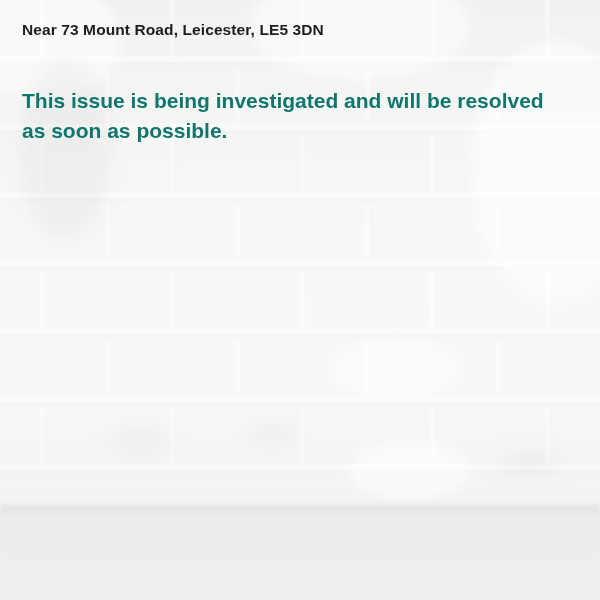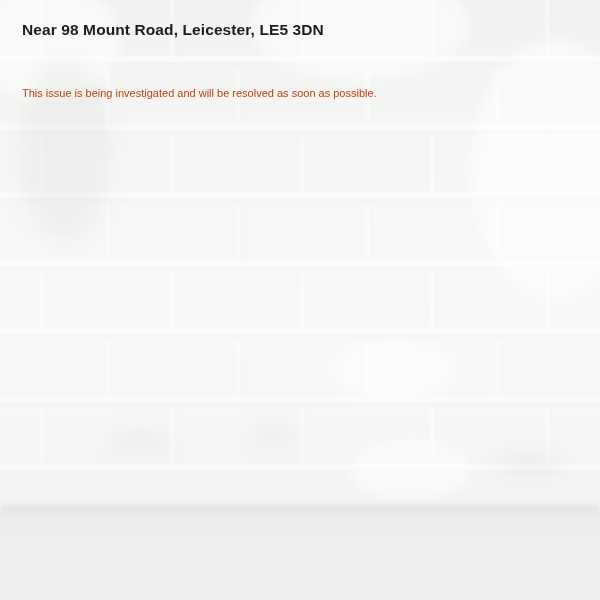--- a/index.html
+++ b/index.html
@@ -117,25 +117,26 @@
     font-weight: bold;
     color: #1d1d1b;
     letter-spacing: .1px;
     margin: 0 0 0 0;
     line-height: 1.3;
   }
   .body-block {
     margin-top: 46px;
   }
   .para {
-    font-size: 11px;
-    color: #c2410c;
+    font-size: 21px;
+    color: #0f766e;
     line-height: 1.42;
     margin: 0 0 22px 0;
     max-width: 548px;
+    font-weight: bold;
   }
   .para:last-child { margin-bottom: 0; }
 </style>
 </head>
 <body>
 
 <div class="report-card">
 
   <div class="photo-layer">
     <div class="photo-base"></div>
@@ -194,20 +195,20 @@
     <div class="dark-smudge" style="left:500px; top:452px; width:60px; height:24px;"></div>
     <div class="dark-smudge" style="left:20px;  top:60px;  width:90px; height:180px;"></div>
 
     <div class="kerb"></div>
     <div class="ground"></div>
 
     <div class="veil"></div>
   </div>
 
   <div class="content">
-    <div class="heading">Near 98 Mount Road, Leicester, LE5 3DN</div>
+    <div class="heading">Near 73 Mount Road, Leicester, LE5 3DN</div>
 
     <div class="body-block">
       <p class="para">This issue is being investigated and will be resolved as soon as possible.</p>
     </div>
   </div>
 
 </div>
 
 </body></html>

